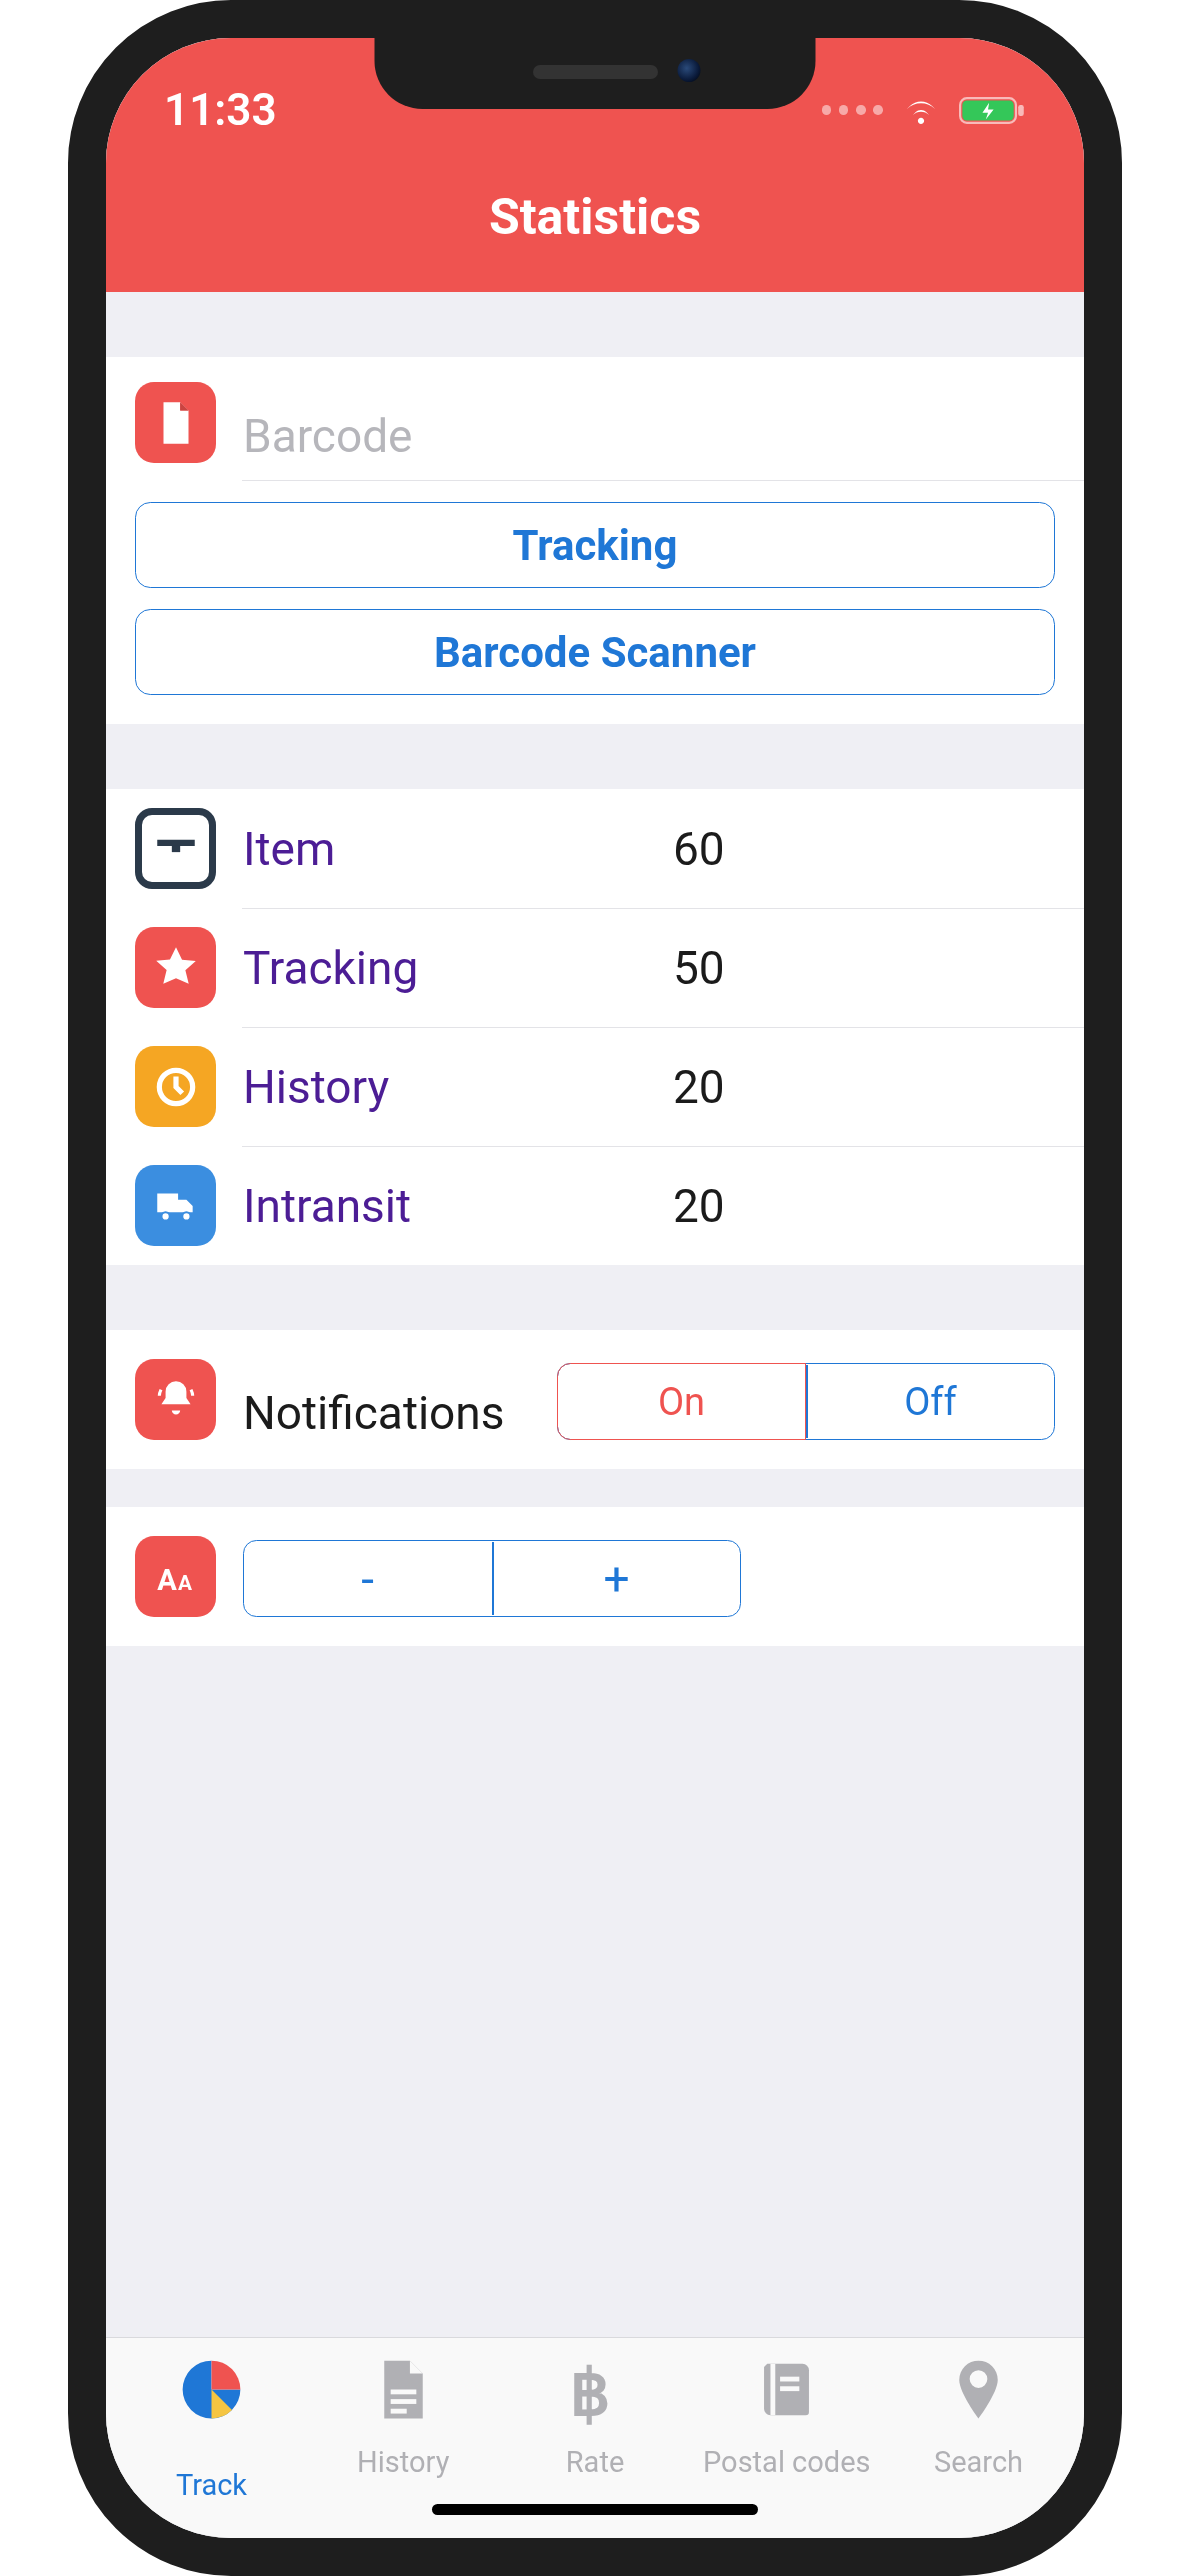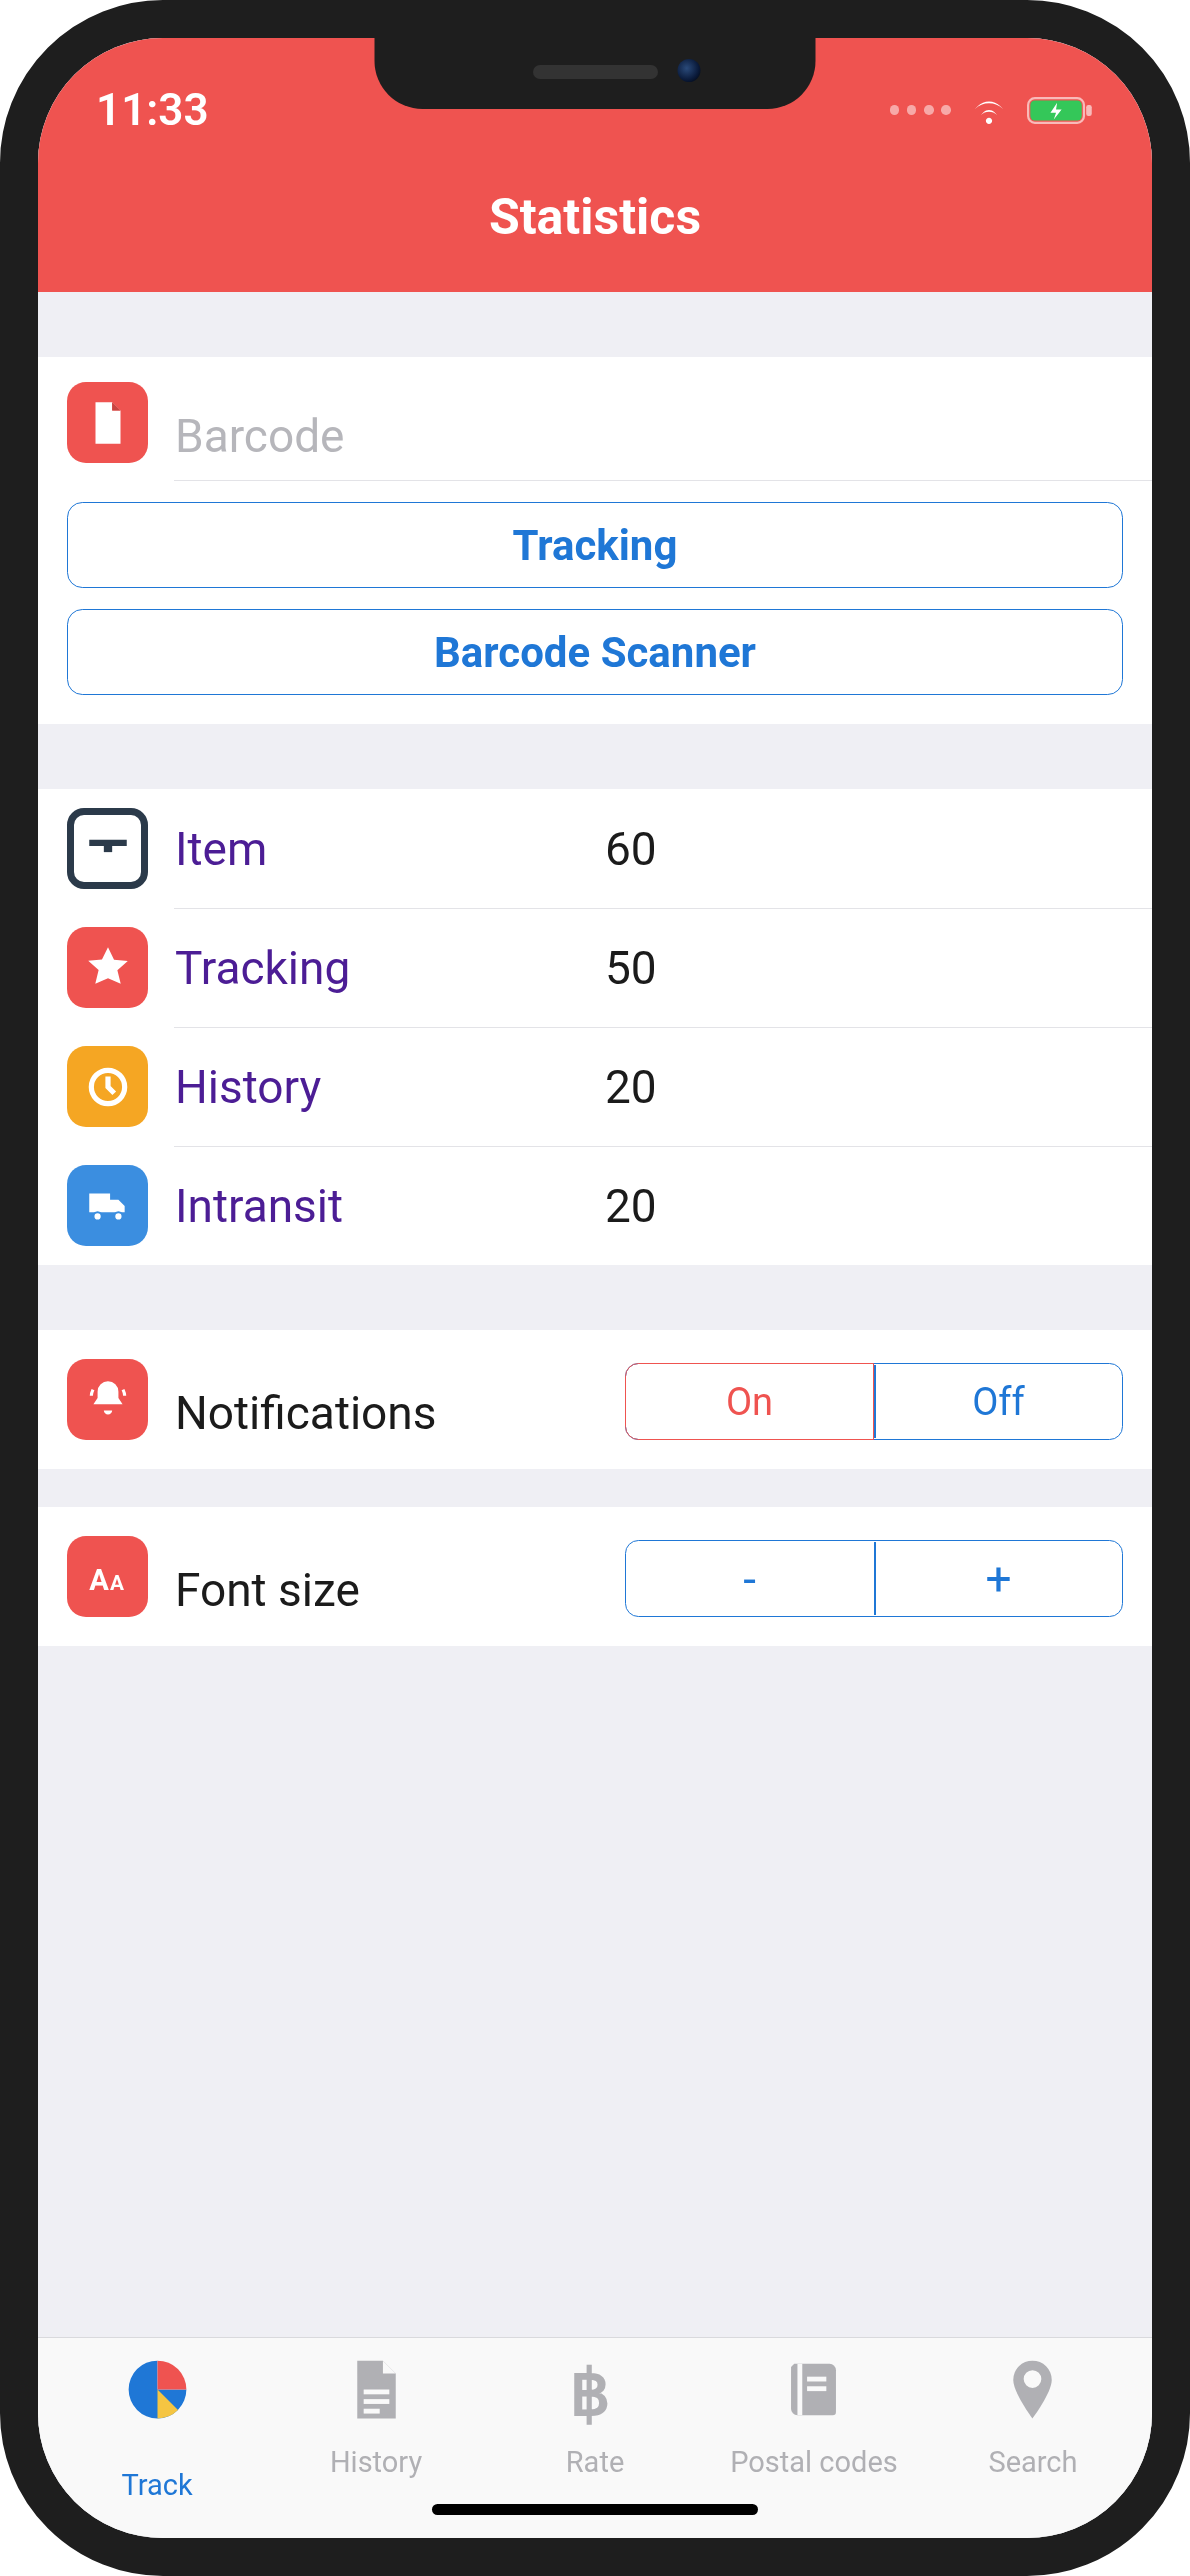--- a/index.html
+++ b/index.html
@@ -5,21 +5,21 @@
   * { margin: 0; padding: 0; box-sizing: border-box; font-family: -apple-system, BlinkMacSystemFont, "Segoe UI", Roboto, Helvetica, Arial, sans-serif; }
 
   body {
     background: #fff;
     display: flex;
     justify-content: center;
     align-items: flex-start;
   }
 
   .device {
-    width: 1190px;
+    width: 1054px;
     height: 2576px;
     background: #fff;
     position: relative;
     border: 38px solid #1e1e1e;
     border-radius: 163px;
     overflow: hidden;
     box-shadow: inset 0 0 0 5.8px #3a3a3a;
   }
 
   .notch {
@@ -318,21 +318,20 @@
           </div>
         </div>
         <div style="height:38px;background:#efeff4"></div>
         <div class="row">
           <div class="icon-box" style="background:#ef5350">
             <svg viewBox="0 0 24 24" fill="#fff">
                 <text x="3" y="18" font-size="14" font-weight="700" fill="#fff">A</text>
                 <text x="13" y="18" font-size="10" font-weight="700" fill="#fff">A</text>
               </svg>
           </div>
-          <div class="label">Font size</div>
           <div class="seg-wrap">
             <div class="base"></div>
             <div class="split"></div>
             <div class="seg left" style="font-size:46px">-</div>
             <div class="seg right" style="font-size:46px">+</div>
           </div>
         </div>
       </div>
 
     </div>

